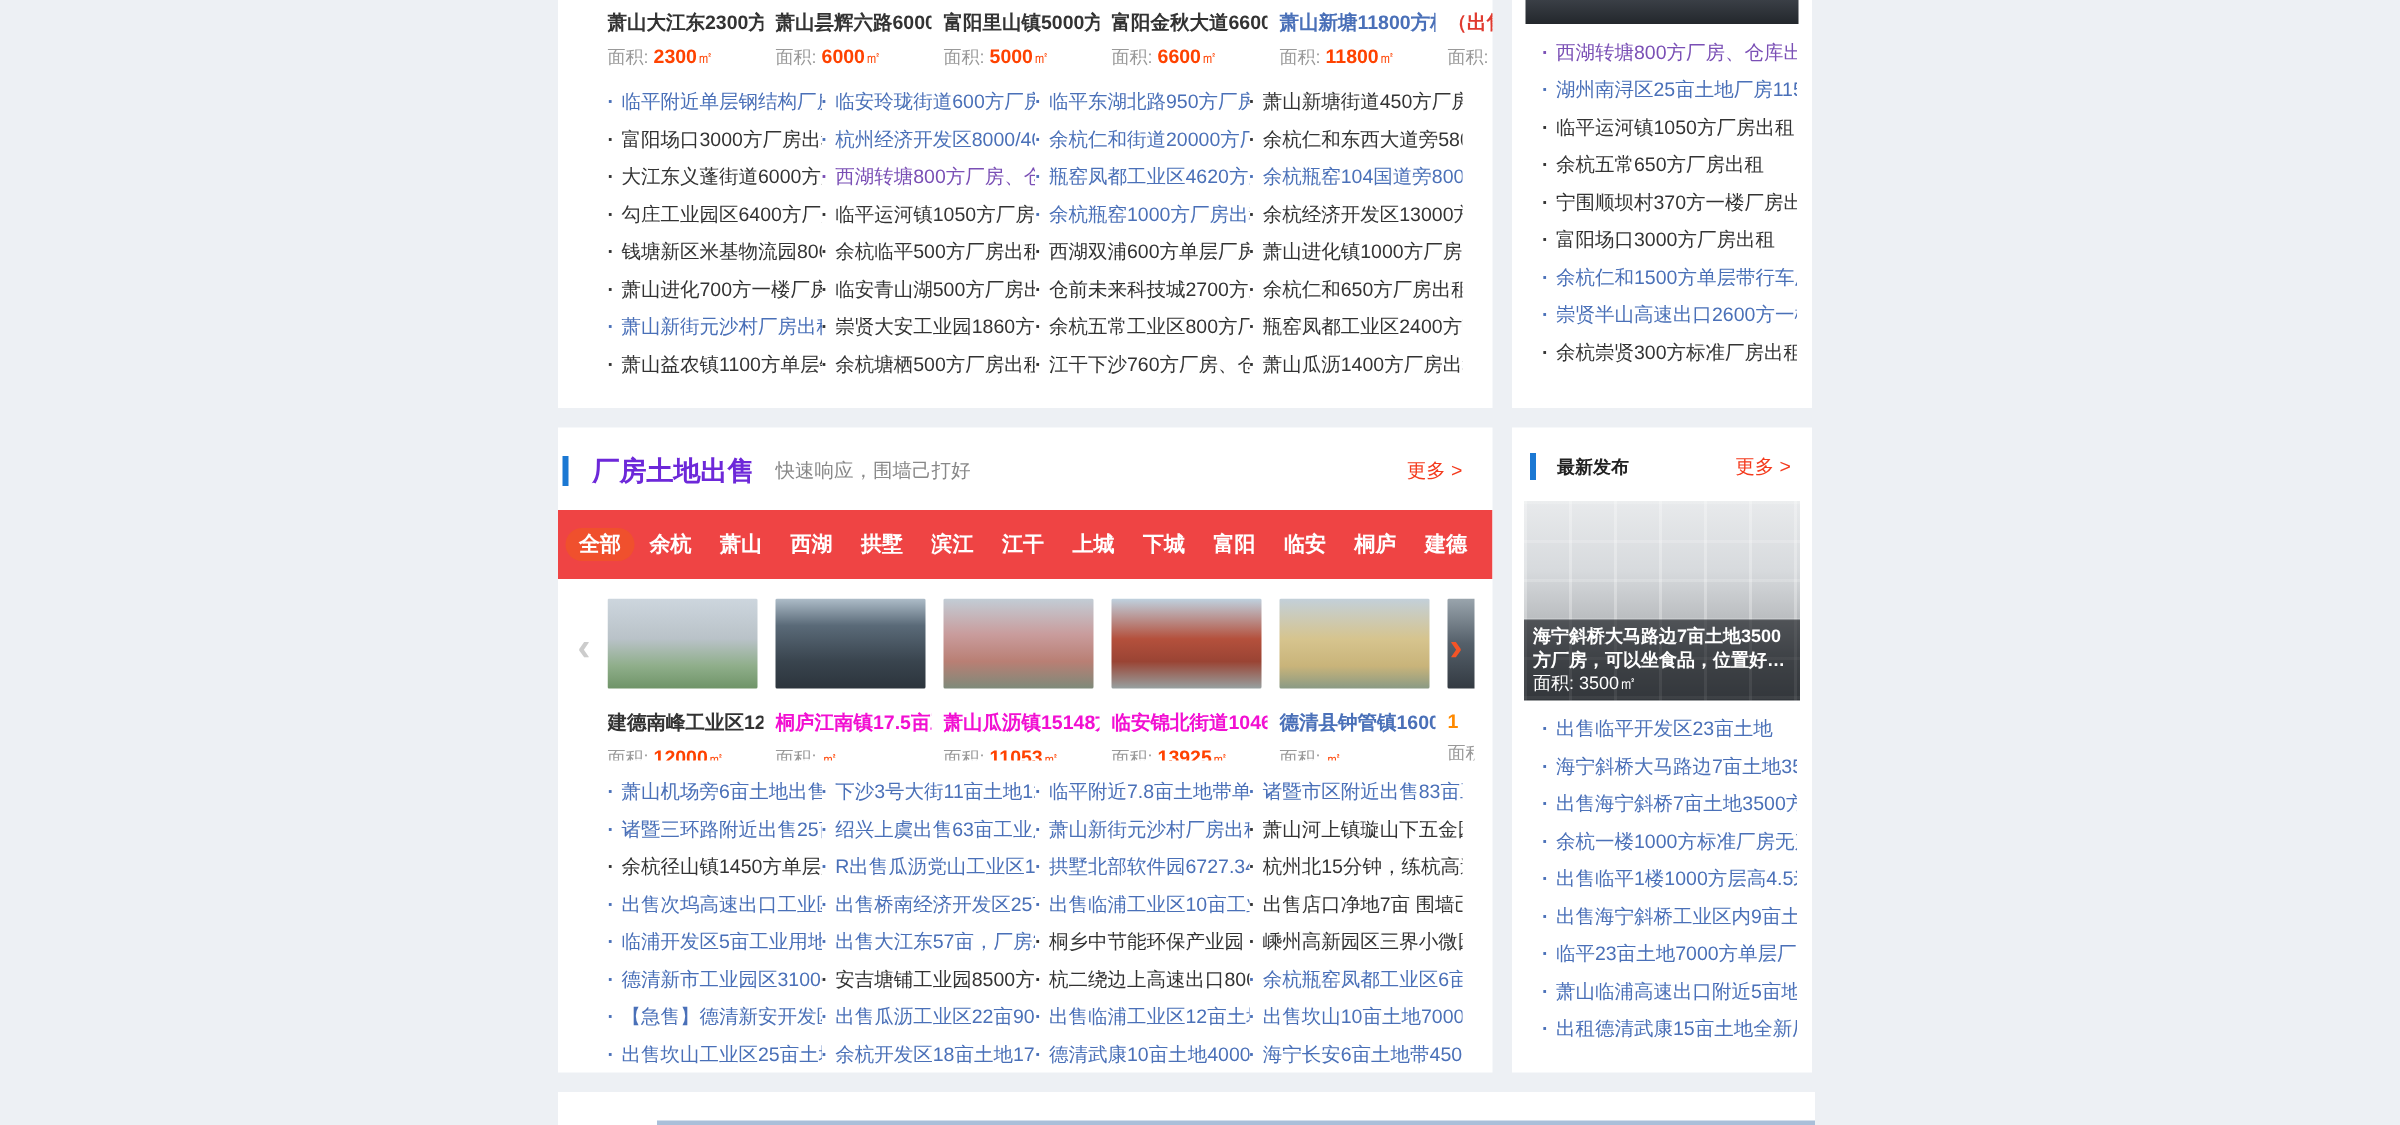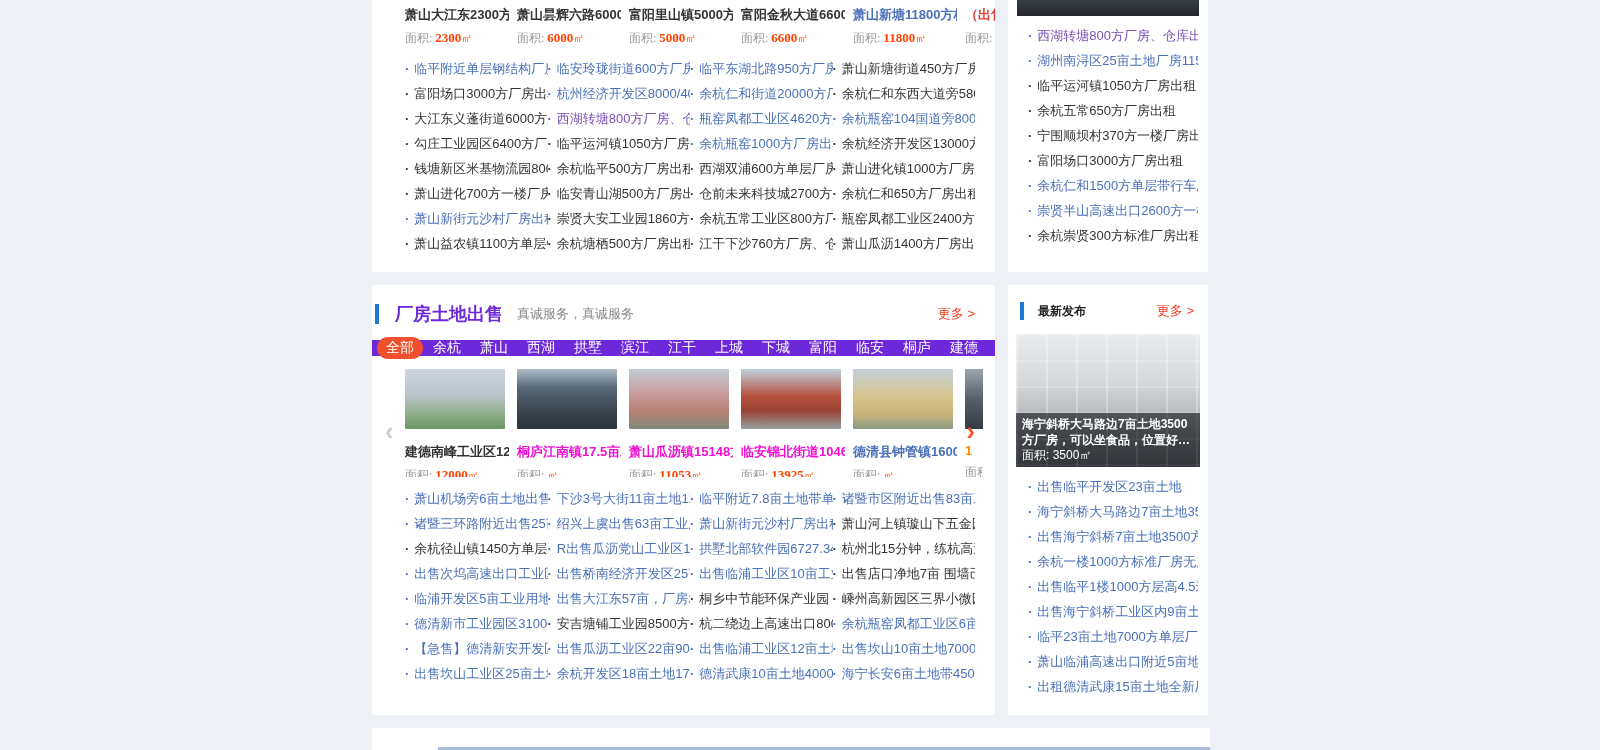--- a/index.html
+++ b/index.html
@@ -18,39 +18,39 @@
   .c-dark { color:#333; }
   .c-visited { color:#7a4fb5; }
   .c-magenta { color:#f20fd2; }
   .c-red { color:#e03a2f; }
   .c-orange { color:#ff8a00; }
 
   
   .cards-row { display:flex; padding:6px 0 0 33px; }
   .tcard { width:104px; margin-right:8px; flex:0 0 auto; }
   .tcard .t { display:block; font-size:13px; font-weight:bold; white-space:nowrap; overflow:hidden; text-decoration:none; }
-  .area { font-size:12px; color:#999; margin-top:6px; white-space:nowrap; overflow:hidden;font-family:Liberation Serif, serif; }
+  .area { font-size:12px; color:#999; margin-top:6px; white-space:nowrap; overflow:hidden; }
   .area .val { color:#ff4200; font-weight:bold; font-size:13px; }
   .area .unit { color:#ff4200; font-size:11px; }
 
   
   .lgrid { list-style:none; display:grid; grid-template-columns:repeat(4,1fr); margin:8px 20px 0 33px; }
   .lgrid li { height:25px; line-height:25px; overflow:hidden; white-space:nowrap; }
   .lgrid a, .slist a { font-size:13px; text-decoration:none; }
   .lgrid a::before, .slist a::before { content:"·"; font-weight:bold; margin-right:5px; }
 
   
   .sec-head { display:flex; align-items:center; padding:17px 20px 0 3px; }
   .sec-head .bar { width:4px; height:20px; background:#1b78d3; flex:0 0 auto; }
   .sec-head h2 { font-size:18px; margin-left:16px; color:#6d28d9; white-space:nowrap; }
   .sec-head .sub { font-size:13px; color:#888; margin-left:14px; white-space:nowrap; }
   .sec-head .more { margin-left:auto; font-size:13px; color:#f43b1e; text-decoration:none; white-space:nowrap; }
 
   
-  .tabs { list-style:none; display:flex; align-items:center; height:16px; background:#6d28d9; margin-top:14px; padding-left:5px; }
+  .tabs { list-style:none; display:flex; align-items:center; height:46px; background:#ef4444; margin-top:14px; padding-left:5px;font-weight:bold; }
   .tabs li { color:#fff; font-size:14px; padding:2px 9px; margin-right:1px; cursor:pointer; white-space:nowrap; }
   .tab-active { background:#f0502d; border-radius:20px; }
 
   
   .carousel { position:relative; margin:13px 0 0 33px; width:578px; height:108px; overflow:hidden; }
   .ptrack { display:flex; }
   .pcard { width:104px; margin-right:8px; flex:0 0 auto; }
   .pimg { width:100px; height:60px; border-radius:1px; }
   .pcard .t { display:block; font-size:13px; font-weight:bold; margin-top:14px; white-space:nowrap; overflow:hidden; text-decoration:none; }
   .g1 { background:linear-gradient(180deg,#cdd6de 0%,#b9c2c8 45%,#8fae8a 75%,#6f9468 100%); }
@@ -181,21 +181,21 @@
       <li><a href="#" class="c-dark">江干下沙760方厂房、仓库...</a></li>
 
       <li><a href="#" class="c-dark">萧山瓜沥1400方厂房出租</a></li>
     </ul>
 </div>
 
 <div class="box" id="box-sale">
   <div class="sec-head">
     <span class="bar"></span>
     <h2>厂房土地出售</h2>
-    <span class="sub">真诚服务，真诚服务</span>
+    <span class="sub">快速响应，围墙己打好</span>
     <a href="#" class="more">更多 &gt;</a>
   </div>
   <ul class="tabs">
 
       <li class="tab-active">全部</li>
 
       <li>余杭</li>
 
       <li>萧山</li>
 

